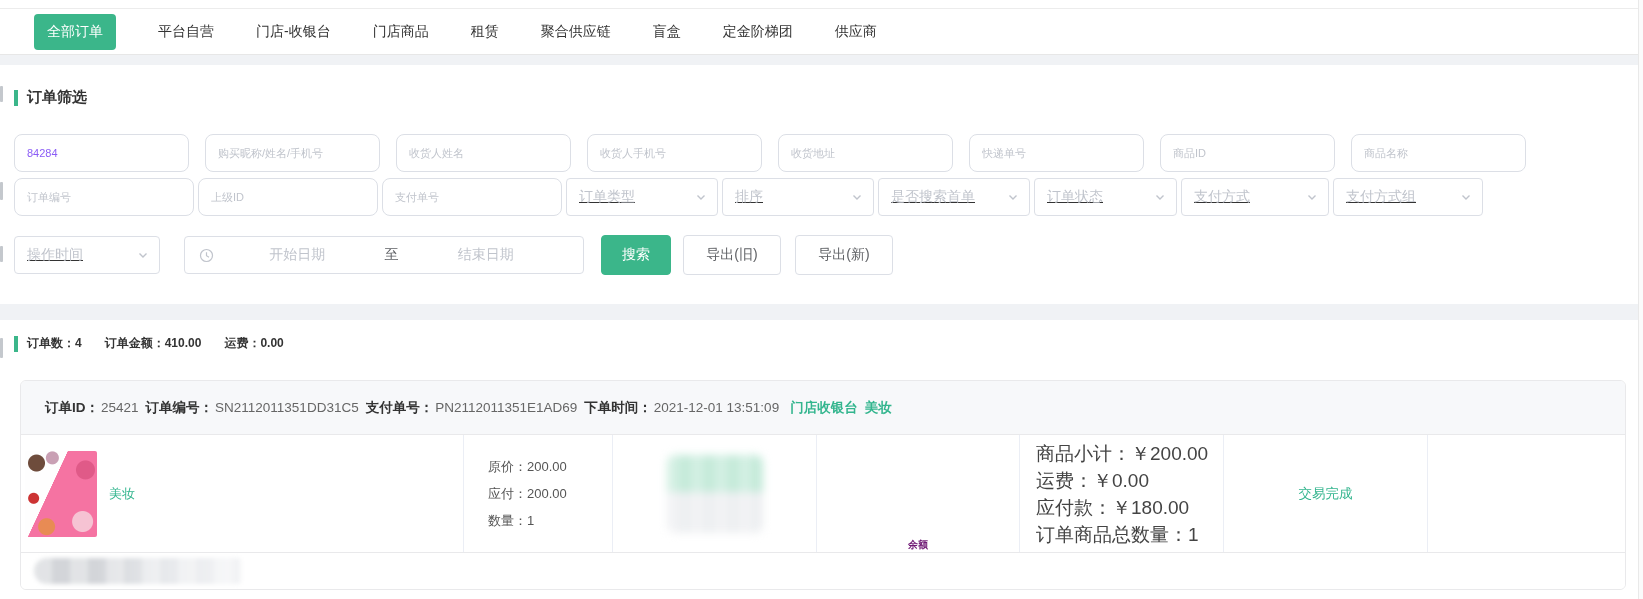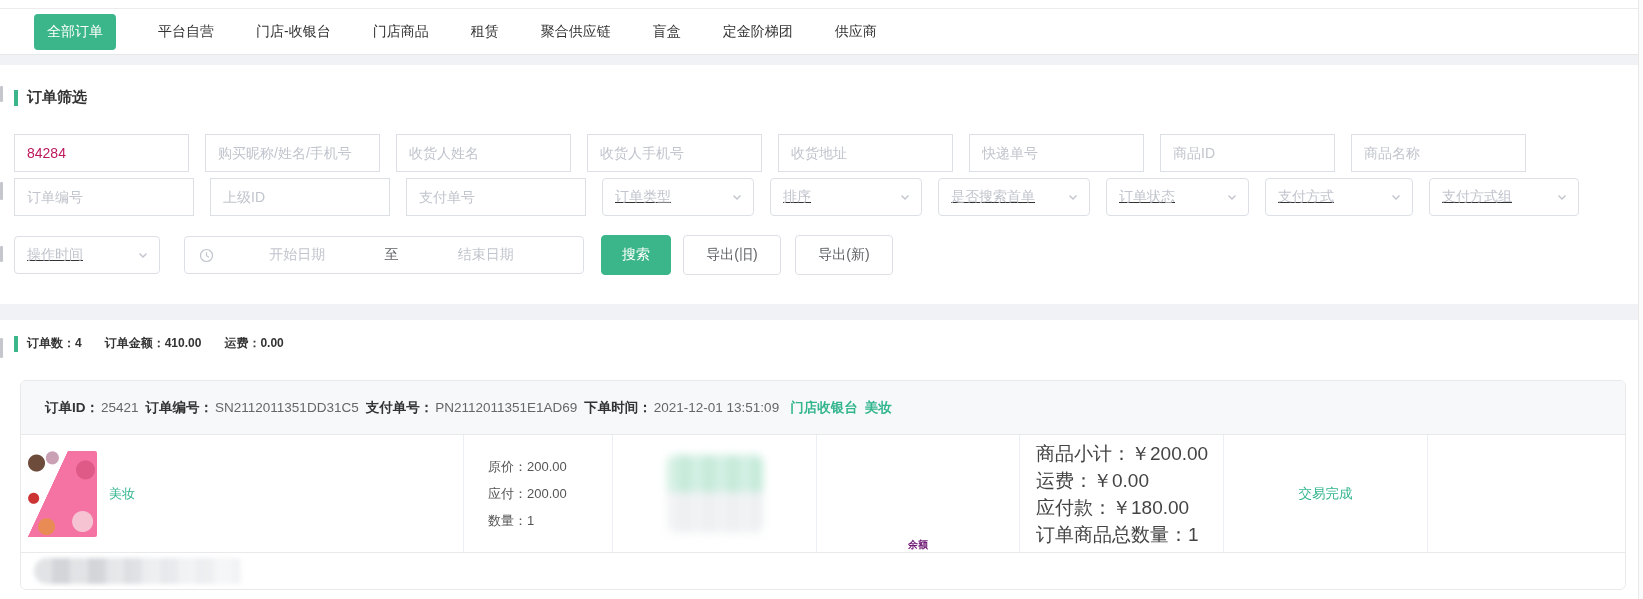--- a/index.html
+++ b/index.html
@@ -18,25 +18,25 @@
   .tab.active {
     background:var(--accent-bg); color:#fff; padding:9px 13px; border-radius:4px;
   }
   
   .panel { background:#fff; }
   .filter-panel { margin-top:10px; padding:23px 14px 32px 14px; height:239px; }
   .section-title { display:flex; align-items:center; gap:9px; font-size:15px; font-weight:bold; color:#333; }
   .greenbar { width:4px; height:16px; background:var(--accent-bg); display:inline-block; }
   .frow { display:flex; align-items:center; }
   .row1 { margin-top:27px; gap:16px; }
-  .row2 { margin-top:6px;  gap:16px; }
+  .row2 { margin-top:6px;  gap:4px; }
   .row3 { margin-top:19px; }
   .inp {
-    height:38px; border:1px solid #dcdfe6; border-radius:0; background:#fff;
-    padding:0 12px; font-size:14px; color:#be185d; outline:none;
+    height:38px; border:1px solid #dcdfe6; border-radius:8px; background:#fff;
+    padding:0 12px; font-size:11px; color:#8b5cf6; outline:none;
     font-family:"Liberation Sans","DejaVu Sans",sans-serif;
   }
   .inp::placeholder { color:#c0c4cc; }
   .w175 { width:175px; } .w180 { width:180px; }
   .sel {
     height:38px; border:1px solid #dcdfe6; border-radius:4px; background:#fff;
     display:flex; align-items:center; justify-content:space-between;
     padding:0 10px 0 12px; cursor:pointer;text-decoration:underline;
   }
   .sel .ph { color:#c0c4cc; font-size:14px; white-space:nowrap; }

